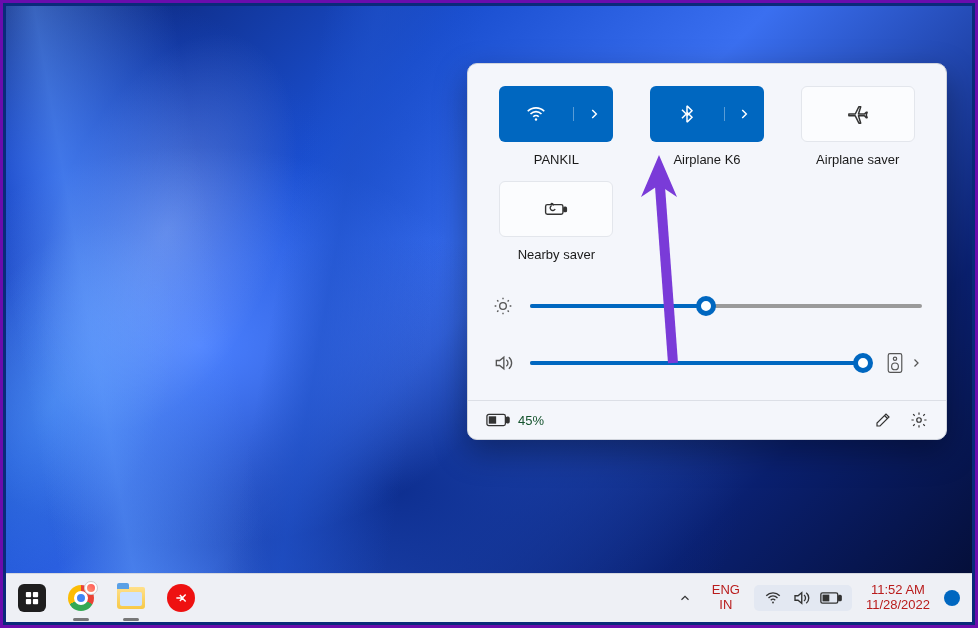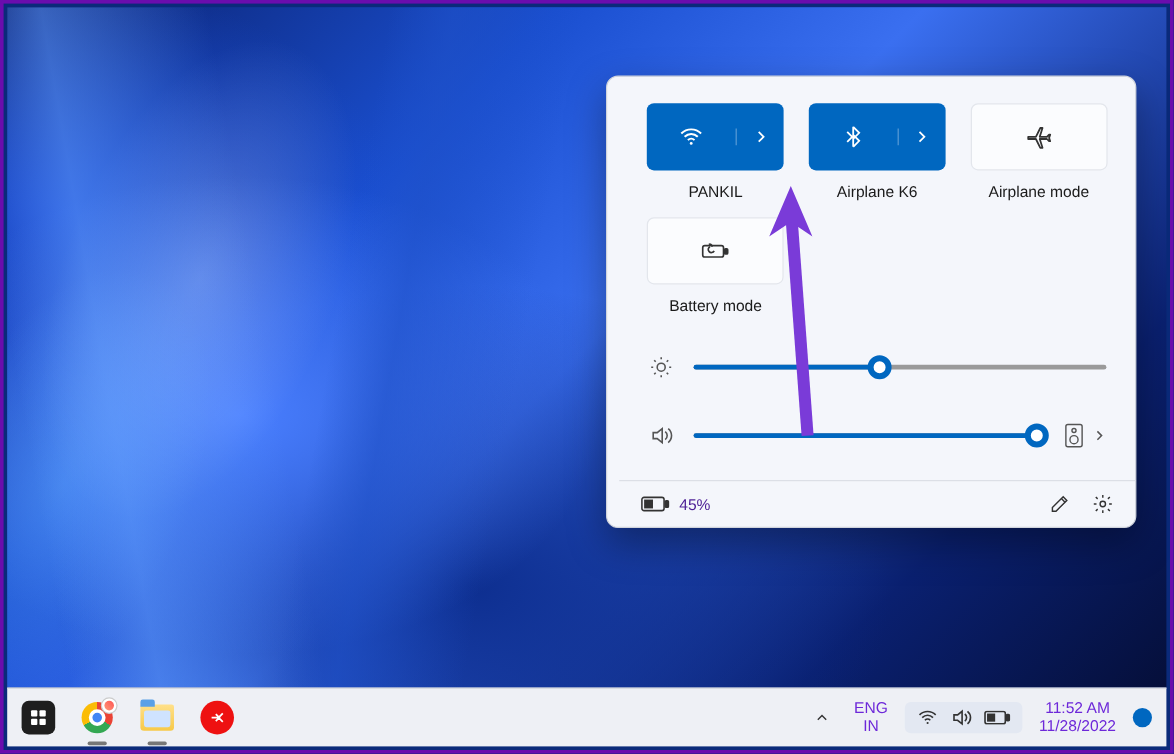--- a/index.html
+++ b/index.html
@@ -30,26 +30,26 @@
     background:
       linear-gradient(100deg, transparent 30%, rgba(30,80,200,0.6) 35%, transparent 45%),
       linear-gradient(80deg, transparent 5%, rgba(100,160,255,0.5) 12%, transparent 25%);
   }
 
   
   .panel {
     position: absolute;
     right: 28px;
     top: 60px;
-    width: 442px;
+    width: 480px;
     background: #f4f6fb;
     border: 1px solid #d0d4dc;
     border-radius: 10px;
     box-shadow: 0 12px 32px rgba(0,0,0,0.35);
-    padding: 22px 22px 0 32px;
+    padding: 22px 22px 0 22px;
   }
   .tiles {
     display: grid;
     grid-template-columns: repeat(3, 1fr);
     gap: 14px 18px;
   }
   .tile-wrap { display:flex; flex-direction:column; align-items:center; gap:10px; }
   .tile {
     width: 114px; height: 56px;
     border-radius: 6px;
@@ -72,21 +72,21 @@
   .track { flex:1; height:4px; background:#9a9a9a; border-radius:2px; position:relative; }
   .fill { position:absolute; left:0; top:0; bottom:0; background:#0067c0; border-radius:2px; }
   .thumb { position:absolute; top:50%; width:20px; height:20px; border-radius:50%; background:#fff; border:5px solid #0067c0; transform:translate(-50%,-50%); }
   .slider-extra { display:flex; align-items:center; gap:6px; color:#555; }
 
   .panel-footer {
     margin: 26px -22px 0 -22px;
     border-top:1px solid #dcdfe6;
     padding: 10px 18px;
     display:flex; align-items:center; justify-content:space-between;
-    color:#4c1d95;
+    color:#14532d;
     font-size:13px;
   }
   .panel-footer .left { display:flex; align-items:center; gap:8px; }
   .panel-footer .right { display:flex; align-items:center; gap:18px; }
 
   
   .arrow {
     position:absolute;
     left:630px; top:150px;
     width:80px; height:220px;
@@ -110,21 +110,21 @@
   .chrome-ic { position:relative; width:26px; height:26px; border-radius:50%;
     background: conic-gradient(#ea4335 0 120deg, #34a853 120deg 240deg, #fbbc05 240deg 360deg); }
   .chrome-ic::before { content:""; position:absolute; inset:6px; background:#4285f4; border-radius:50%; border:3px solid #fff; }
   .chrome-badge { position:absolute; top:-4px; right:-4px; width:14px; height:14px; border-radius:50%; background:#fff; border:1px solid #ccc; overflow:hidden; }
   .chrome-badge::after{content:"";position:absolute;inset:2px;border-radius:50%;background:linear-gradient(45deg,#f97,#f55);}
   .explorer-ic { width:28px; height:22px; background:linear-gradient(#ffe08a,#f7c948); border-radius:2px 2px 3px 3px; position:relative; }
   .explorer-ic::before{content:"";position:absolute;top:-4px;left:0;width:12px;height:6px;background:#5aa0e6;border-radius:2px 2px 0 0;}
   .explorer-ic::after{content:"";position:absolute;inset:3px;top:5px;background:#cfe3ff;border-radius:2px;}
   .red-circle { width:28px; height:28px; border-radius:50%; background:#e11; display:flex; align-items:center; justify-content:center; color:#fff; font-weight:bold; }
 
-  .tb-right { display:flex; align-items:center; gap:14px; color:#6d28d9; font-size:13px; }
+  .tb-right { display:flex; align-items:center; gap:14px; color:#b91c1c; font-size:13px; }
   .tray-chevron { font-size:14px; color:#555; cursor:pointer; padding:4px 6px; }
   .lang { text-align:center; line-height:1.15; cursor:pointer; }
   .sys-icons { display:flex; align-items:center; gap:10px; background:#e3e8f2; border-radius:5px; padding:4px 10px; cursor:pointer; }
   .clock { text-align:center; line-height:1.15; cursor:pointer; }
   .notif-dot { width:16px; height:16px; border-radius:50%; background:#0067c0; cursor:pointer; }
 
   svg { display:block; }
 </style>
 </head>
 <body>
@@ -169,33 +169,33 @@
       <div class="tile-label">Airplane K6</div>
     </div>
 
 
     <div class="tile-wrap">
       <div class="tile inactive">
         <svg width="22" height="22" viewBox="0 0 24 24" fill="none" stroke="#333" stroke-width="1.6">
           <path d="M2 12 L9 12 L13 4 L15 4 L12.5 12 L19 12 L21 10 L22 10 L21 13 L22 16 L21 16 L19 14 L12.5 14 L15 22 L13 22 L9 14 L2 14 Z" stroke-linejoin="round"></path>
         </svg>
       </div>
-      <div class="tile-label">Airplane mode</div>
+      <div class="tile-label">Airplane saver</div>
     </div>
 
     <div class="tile-wrap">
       <div class="tile inactive">
         <svg width="26" height="20" viewBox="0 0 30 20" fill="none" stroke="#333" stroke-width="1.6">
           <rect x="3" y="5" width="20" height="11" rx="2"></rect>
             <rect x="24" y="8" width="3" height="5" rx="1" fill="#333"></rect>
           <path d="M12 6 C12 4 10 3 9 4"></path>
             <path d="M10 6 a3 3 0 1 0 4 4"></path>
         </svg>
       </div>
-      <div class="tile-label">Battery mode</div>
+      <div class="tile-label">Nearby saver</div>
     </div>
 
   </div>
 
   <div class="sliders">
     <div class="slider-row">
       <div class="slider-icon">
         <svg width="20" height="20" viewBox="0 0 24 24" fill="none" stroke="#555" stroke-width="1.6">
           <circle cx="12" cy="12" r="4"></circle>
             <path d="M12 2v2M12 20v2M2 12h2M20 12h2M5 5l1.5 1.5M17.5 17.5L19 19M5 19l1.5-1.5M17.5 6.5L19 5"></path>

